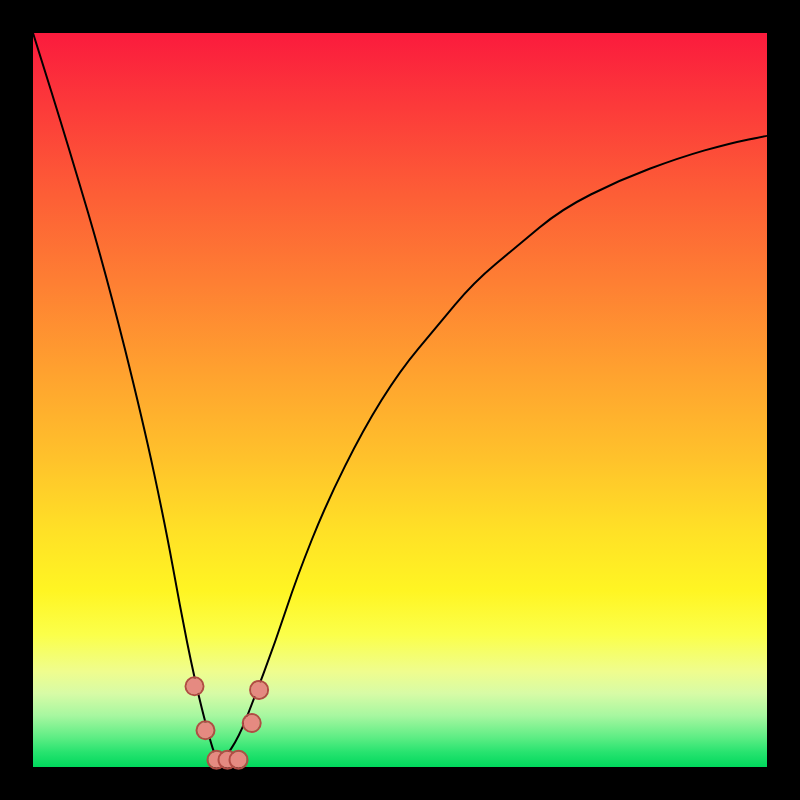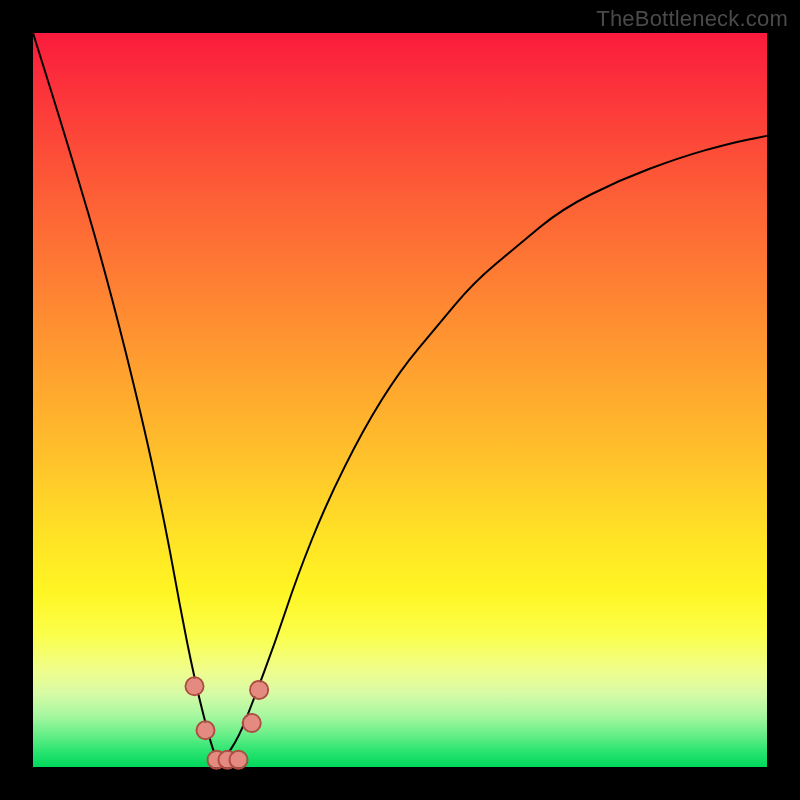--- a/index.html
+++ b/index.html
@@ -97,14 +97,13 @@
         <circle cx="194.5" cy="726.7" r="9" class="marker-ring"></circle>
         <circle cx="205.5" cy="726.7" r="8" class="marker-core"></circle>
         <circle cx="205.5" cy="726.7" r="9" class="marker-ring"></circle>
         <circle cx="218.7" cy="690.0" r="8" class="marker-core"></circle>
         <circle cx="218.7" cy="690.0" r="9" class="marker-ring"></circle>
         <circle cx="226.1" cy="656.9" r="8" class="marker-core"></circle>
         <circle cx="226.1" cy="656.9" r="9" class="marker-ring"></circle>
       </g>
   </svg>
 
-  <div class="watermark">TheBottleneck.com</div>
 </div>
 
 </body></html>

